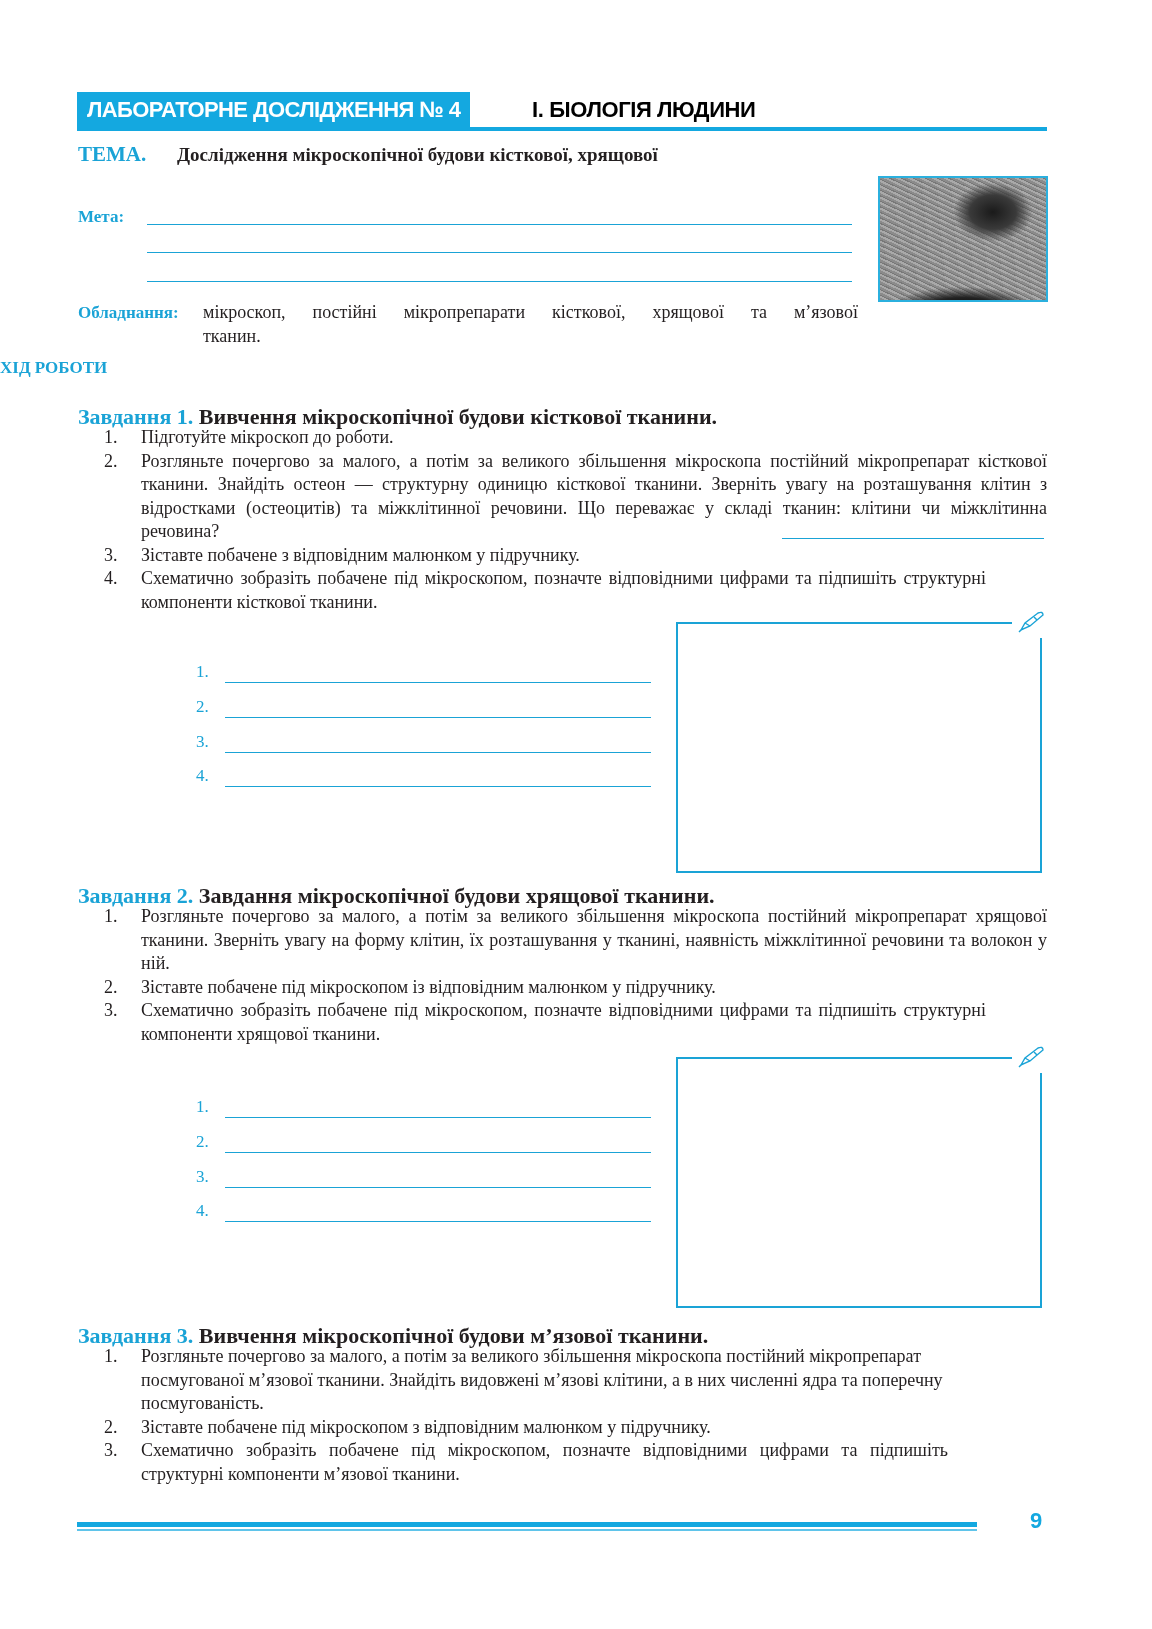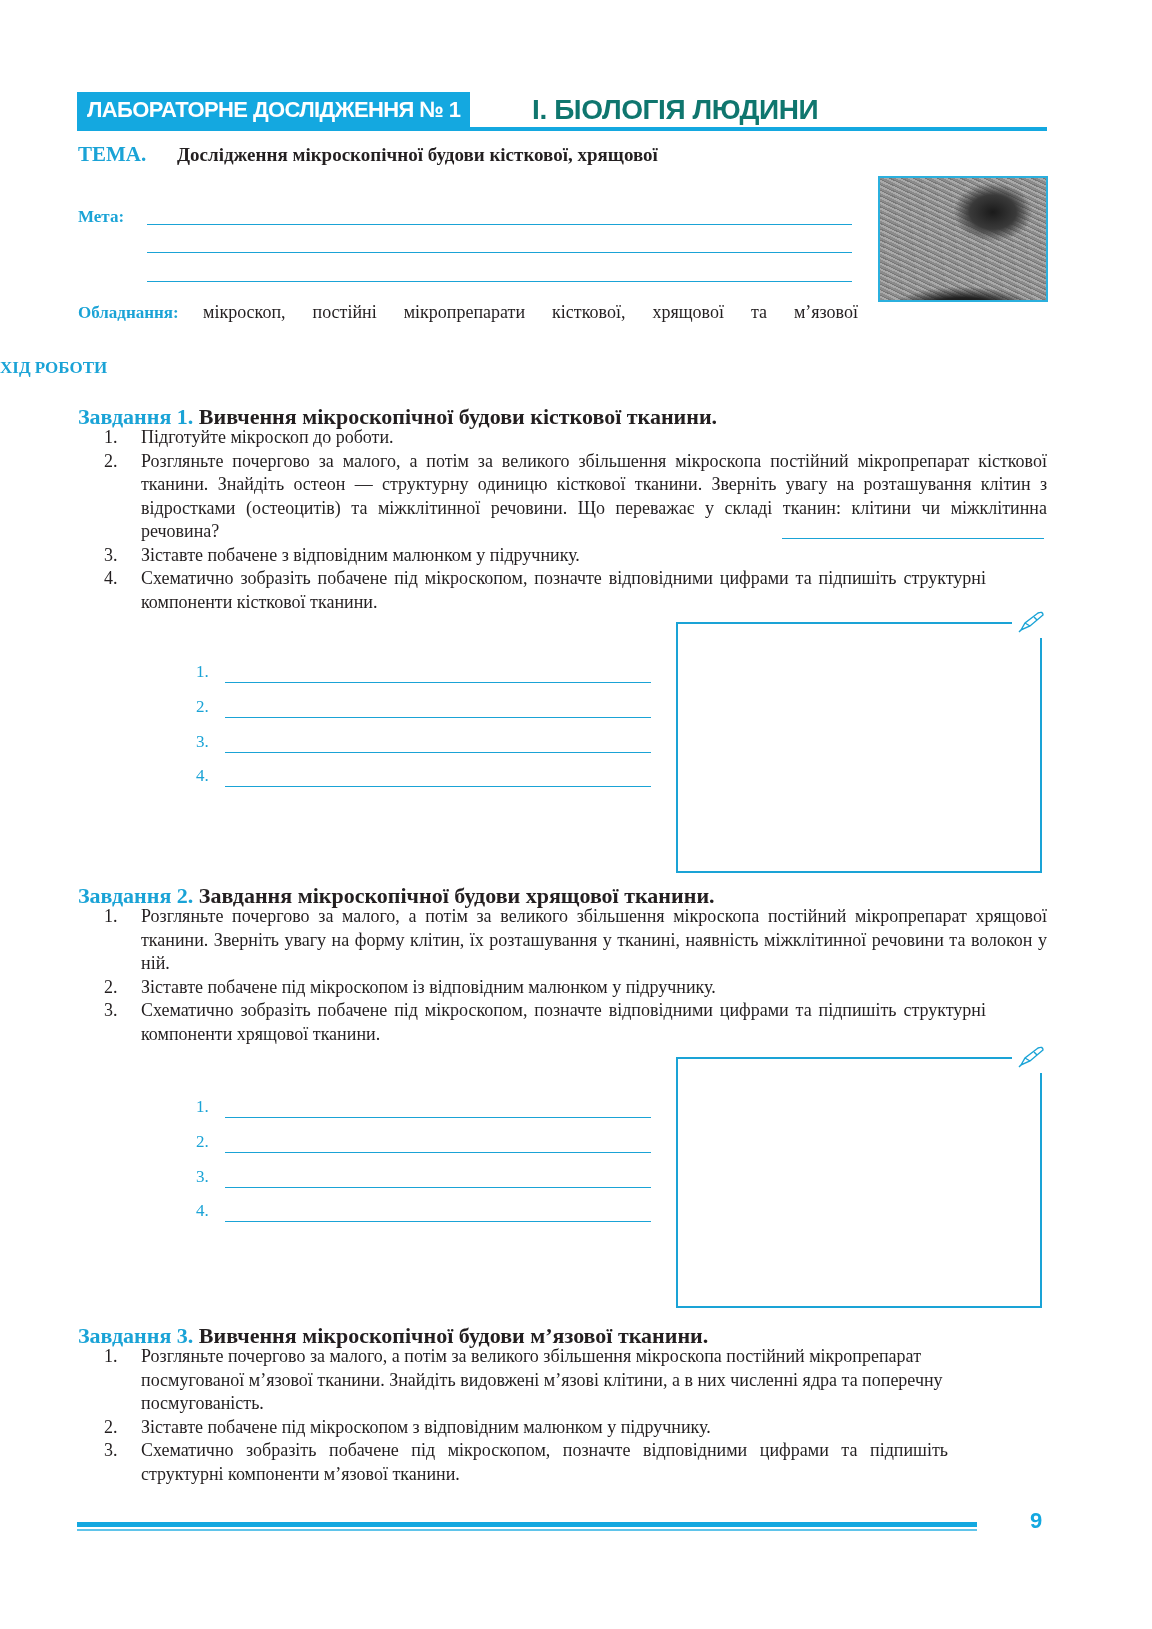--- a/index.html
+++ b/index.html
@@ -5,22 +5,22 @@
   html, body { margin:0; padding:0; background:#ffffff; }
   body { width:1152px; height:1629px; position:relative; overflow:hidden;
          font-family:"Liberation Serif", serif; color:#231f20; }
   .abs { position:absolute; }
   .blue { color:#1aa3d6; }
 
   
   .hdr-bar { left:77px; top:92px; height:35px; background:#14a8e0; color:#fff;
              font-family:"Liberation Sans", sans-serif; font-weight:bold; font-size:22px;
              line-height:35px; padding:0 10px; letter-spacing:-0.6px; }
-  .hdr-sec { left:532px; top:92px; height:35px; line-height:35px; color:#0f766e;
-             font-family:"Liberation Sans", sans-serif; font-weight:bold; font-size:28px; letter-spacing:-0.4px; }
+  .hdr-sec { left:532px; top:92px; height:35px; line-height:35px; color:#000000;
+             font-family:"Liberation Sans", sans-serif; font-weight:bold; font-size:22px; letter-spacing:-0.4px; }
   .hdr-rule { left:77px; top:127px; width:970px; height:4px; background:#14a8e0; }
 
   .tema-label { left:78px; top:142px; font-weight:bold; font-size:21px; color:#1aa3d6; }
   .tema-text { left:177px; top:142px; width:620px; font-weight:bold; font-size:19px; line-height:26px; }
 
   .lbl { font-weight:bold; font-size:17px; color:#1aa3d6; }
   .line { border-bottom:1.5px solid #1aa3d6; height:0; }
 
   .photo { left:878px; top:176px; width:166px; height:122px; border:2px solid #2bb0de;
            background:
@@ -43,39 +43,40 @@
   .numlist { font-size:17px; color:#1aa3d6; }
   .numlist .row { position:absolute; left:0; }
   .footer-rule1 { left:77px; top:1522px; width:900px; height:5px; background:#14a8e0; }
   .footer-rule2 { left:77px; top:1529px; width:900px; height:2px; background:#5fc4ea; }
   .page-no { left:1030px; top:1508px; font-family:"Liberation Sans", sans-serif; font-weight:bold;
              font-size:22px; color:#14a8e0; }
 </style>
 </head>
 <body>
 
-<div class="abs hdr-bar">ЛАБОРАТОРНЕ ДОСЛІДЖЕННЯ № 1</div>
+<div class="abs hdr-bar">ЛАБОРАТОРНЕ ДОСЛІДЖЕННЯ № 4</div>
 <div class="abs hdr-sec">І. БІОЛОГІЯ ЛЮДИНИ</div>
 <div class="abs hdr-rule"></div>
 
 <div class="abs tema-label">ТЕМА.</div>
 <div class="abs tema-text">
   <div>Дослідження мікроскопічної будови кісткової, хрящової</div>
 </div>
 
 <div class="abs lbl" style="left:78px; top:207px;">Мета:</div>
 <div class="abs line" style="left:147px; top:224px; width:705px;"></div>
 <div class="abs line" style="left:147px; top:252px; width:705px;"></div>
 <div class="abs line" style="left:147px; top:281px; width:705px;"></div>
 
 <div class="abs photo"></div>
 
 <div class="abs lbl" style="left:78px; top:303px;">Обладнання:</div>
 <div class="abs body-text" style="left:203px; top:301px; width:655px;">
   <div style="text-align:justify; text-align-last:justify;">мікроскоп, постійні мікропрепарати кісткової, хрящової та м’язової</div>
+  <div>тканин.</div>
 </div>
 
 <div class="abs lbl" style="left:0; width:1060px; top:358px; text-align:left;">ХІД РОБОТИ</div>
 
 <div class="abs task-title" style="left:78px; top:404px;">
   <span class="blue">Завдання 1.</span>
   <span>Вивчення мікроскопічної будови кісткової тканини.</span>
 </div>
 <div class="abs body-text" style="left:104px; top:426px; width:943px;">
   <div class="item"><span class="item-num">1.</span><span>Підготуйте мікроскоп до роботи.</span></div>

